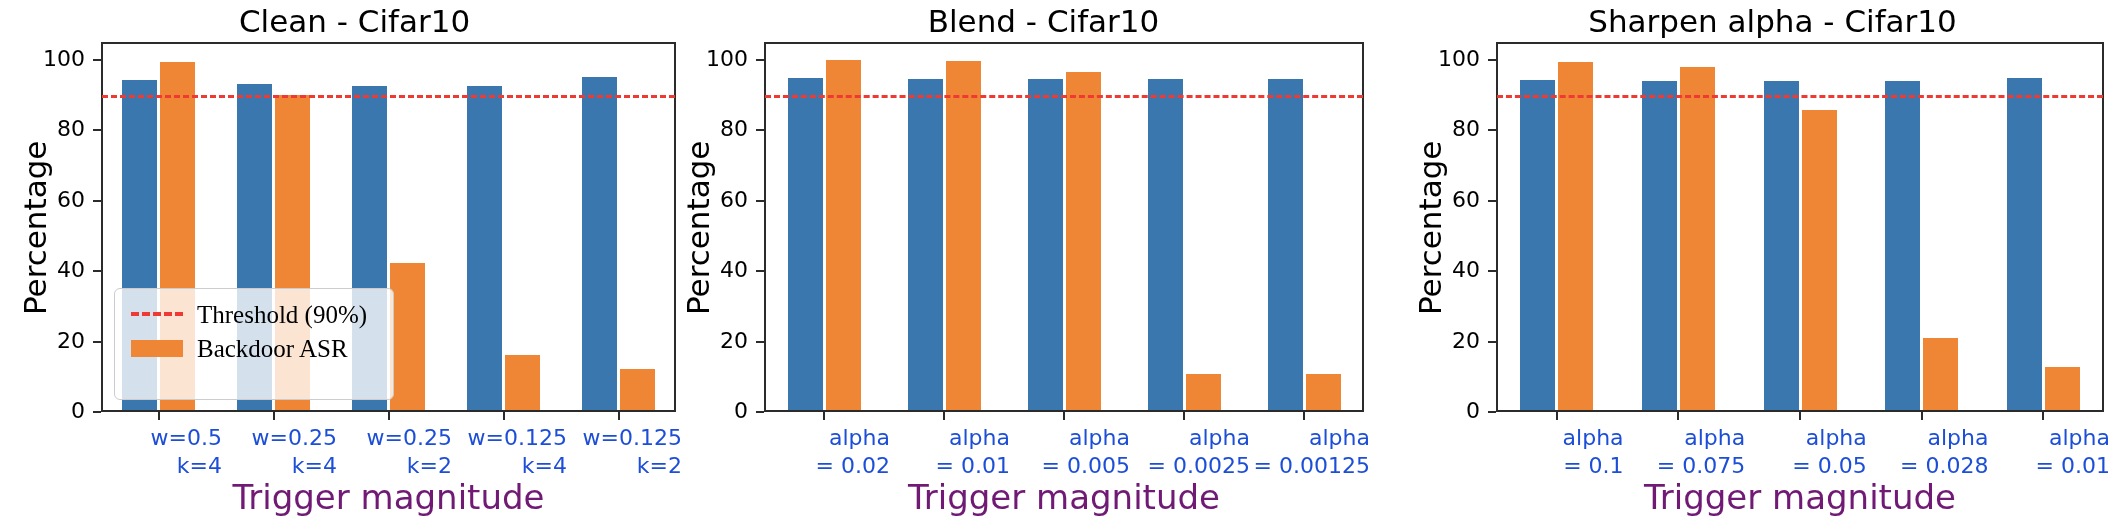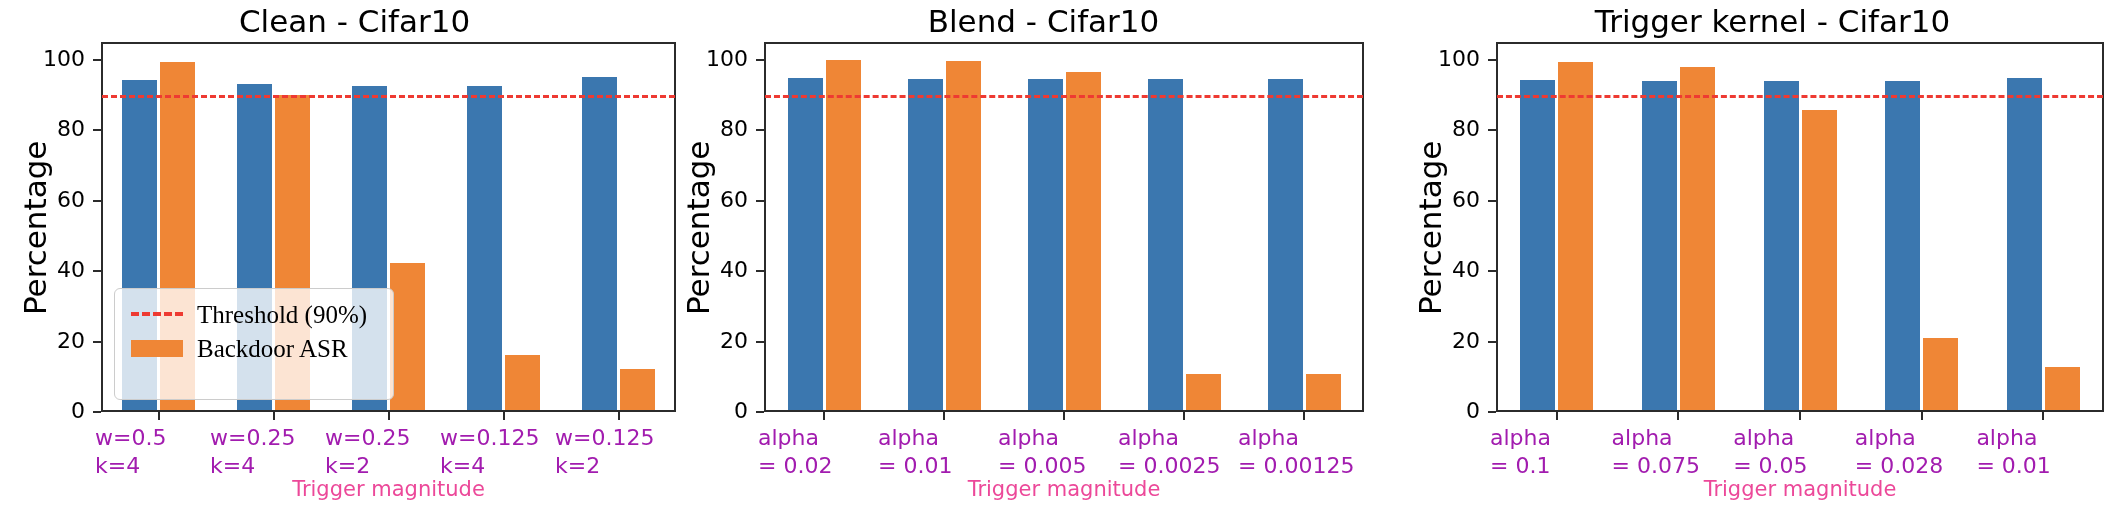--- a/index.html
+++ b/index.html
@@ -46,22 +46,22 @@
     position: absolute;
     font-size: 31px;
     color: #000000;
     white-space: nowrap;
     transform-origin: 0 0;
     transform: rotate(-90deg);
   }
   .xlabel {
     position: absolute;
     text-align: center;
-    font-size: 21px;
-    color: #ec4899;
+    font-size: 34px;
+    color: #701a75;
     white-space: nowrap;
   }
   .ytick {
     position: absolute;
     text-align: right;
     font-size: 22px;
     color: #000000;
     white-space: nowrap;
     line-height: 1;
   }
@@ -72,23 +72,23 @@
     background: #2b2b2b;
   }
   .xtick-mark {
     position: absolute;
     width: 2px;
     height: 8px;
     background: #2b2b2b;
   }
   .xtick {
     position: absolute;
-    text-align: left;
+    text-align: right;
     font-size: 22px;
-    color: #a21caf;
+    color: #1d4ed8;
     line-height: 28px;
     white-space: nowrap;
   }
   .bar {
     position: absolute;
     bottom: 0;
   }
   .bar.clean { background: #3b77af; }
   .bar.asr   { background: #ef8636; }
   .threshold {
@@ -248,21 +248,21 @@
       <div class="bar asr" style="background: rgb(239, 134, 54); left: 616.5px; width: 35px; top: 373.943px; height: 36.0571px;"></div>
       <div class="xtick-mark" style="left: 614px; top: 412px;"></div>
       <div class="xtick" style="left: 549px; width: 132px; top: 424px;">
         <div>alpha</div>
         <div>= 0.00125</div>
       </div>
       <div class="threshold" style="left: 76px; width: 598px; top: 94.8571px; border-top-color: rgb(238, 58, 50);"></div>
       <div class="xlabel" style="left: 75px; width: 600px; top: 477px;">Trigger magnitude</div>
     </div>
     <div class="panel" style="left: 1418px; width: 709px;">
-      <div class="panel-title">Trigger kernel - Cifar10</div>
+      <div class="panel-title">Sharpen alpha - Cifar10</div>
       <div class="ylabel" style="left: -6px; top: 315px;">Percentage</div>
       <div class="axes" style="left: 78px; top: 42px; width: 608px; height: 370px;"></div>
       <div class="ytick-mark" style="left: 70px; top: 411px;"></div>
       <div class="ytick" style="left: -8px; width: 70px; top: 400px;">0</div>
       <div class="ytick-mark" style="left: 70px; top: 340.524px;"></div>
       <div class="ytick" style="left: -8px; width: 70px; top: 329.524px;">20</div>
       <div class="ytick-mark" style="left: 70px; top: 270.048px;"></div>
       <div class="ytick" style="left: -8px; width: 70px; top: 259.048px;">40</div>
       <div class="ytick-mark" style="left: 70px; top: 199.571px;"></div>
       <div class="ytick" style="left: -8px; width: 70px; top: 188.571px;">60</div>

